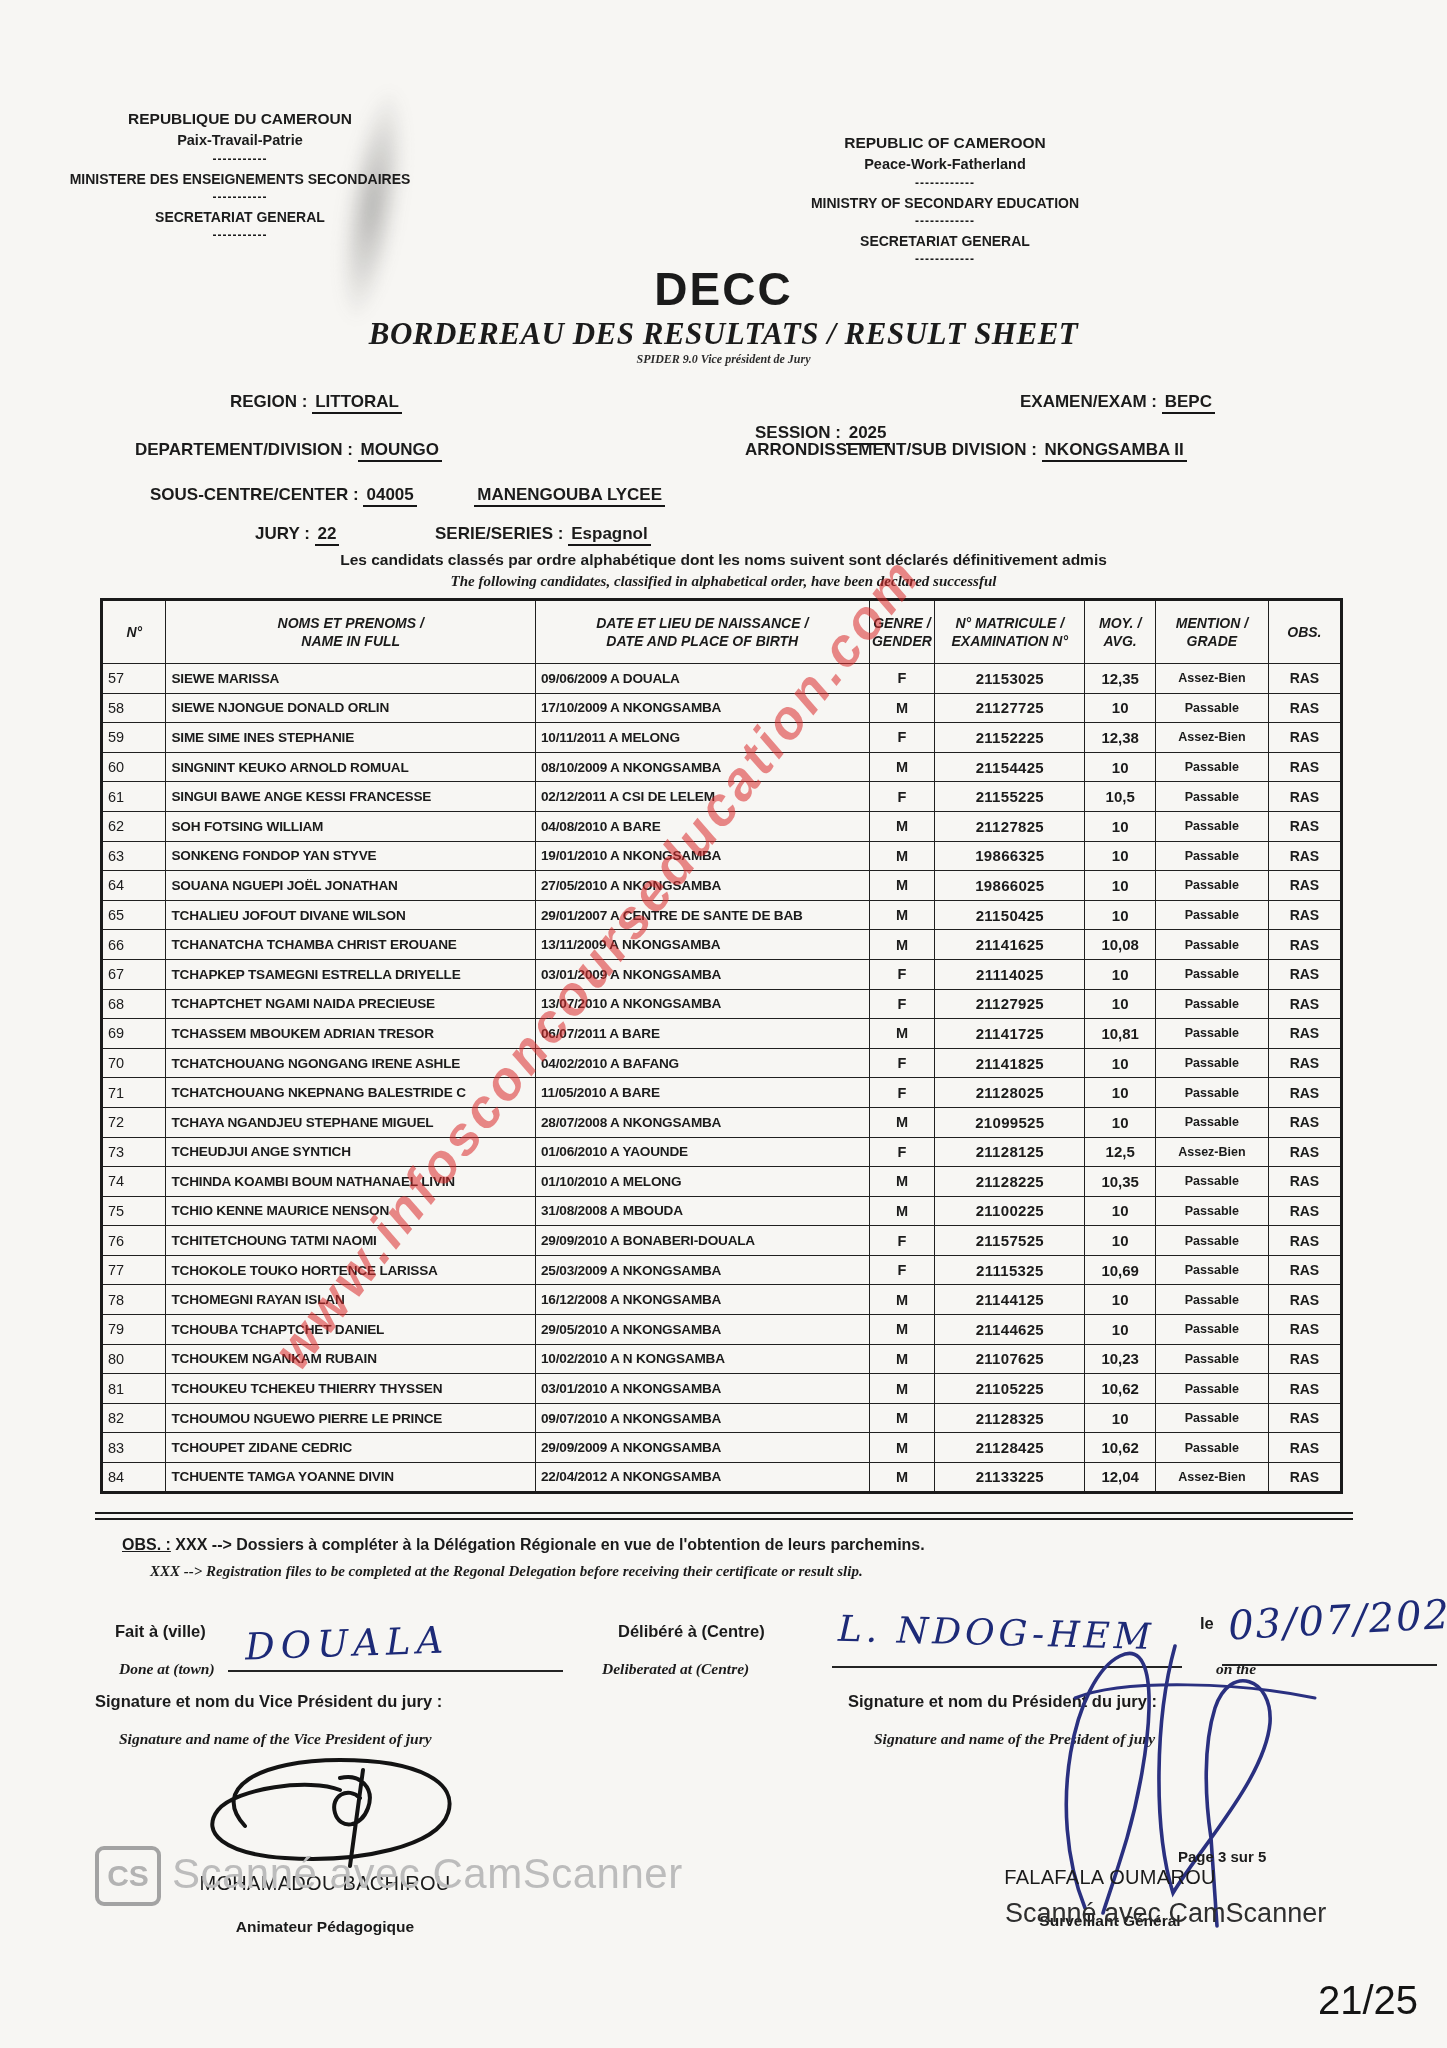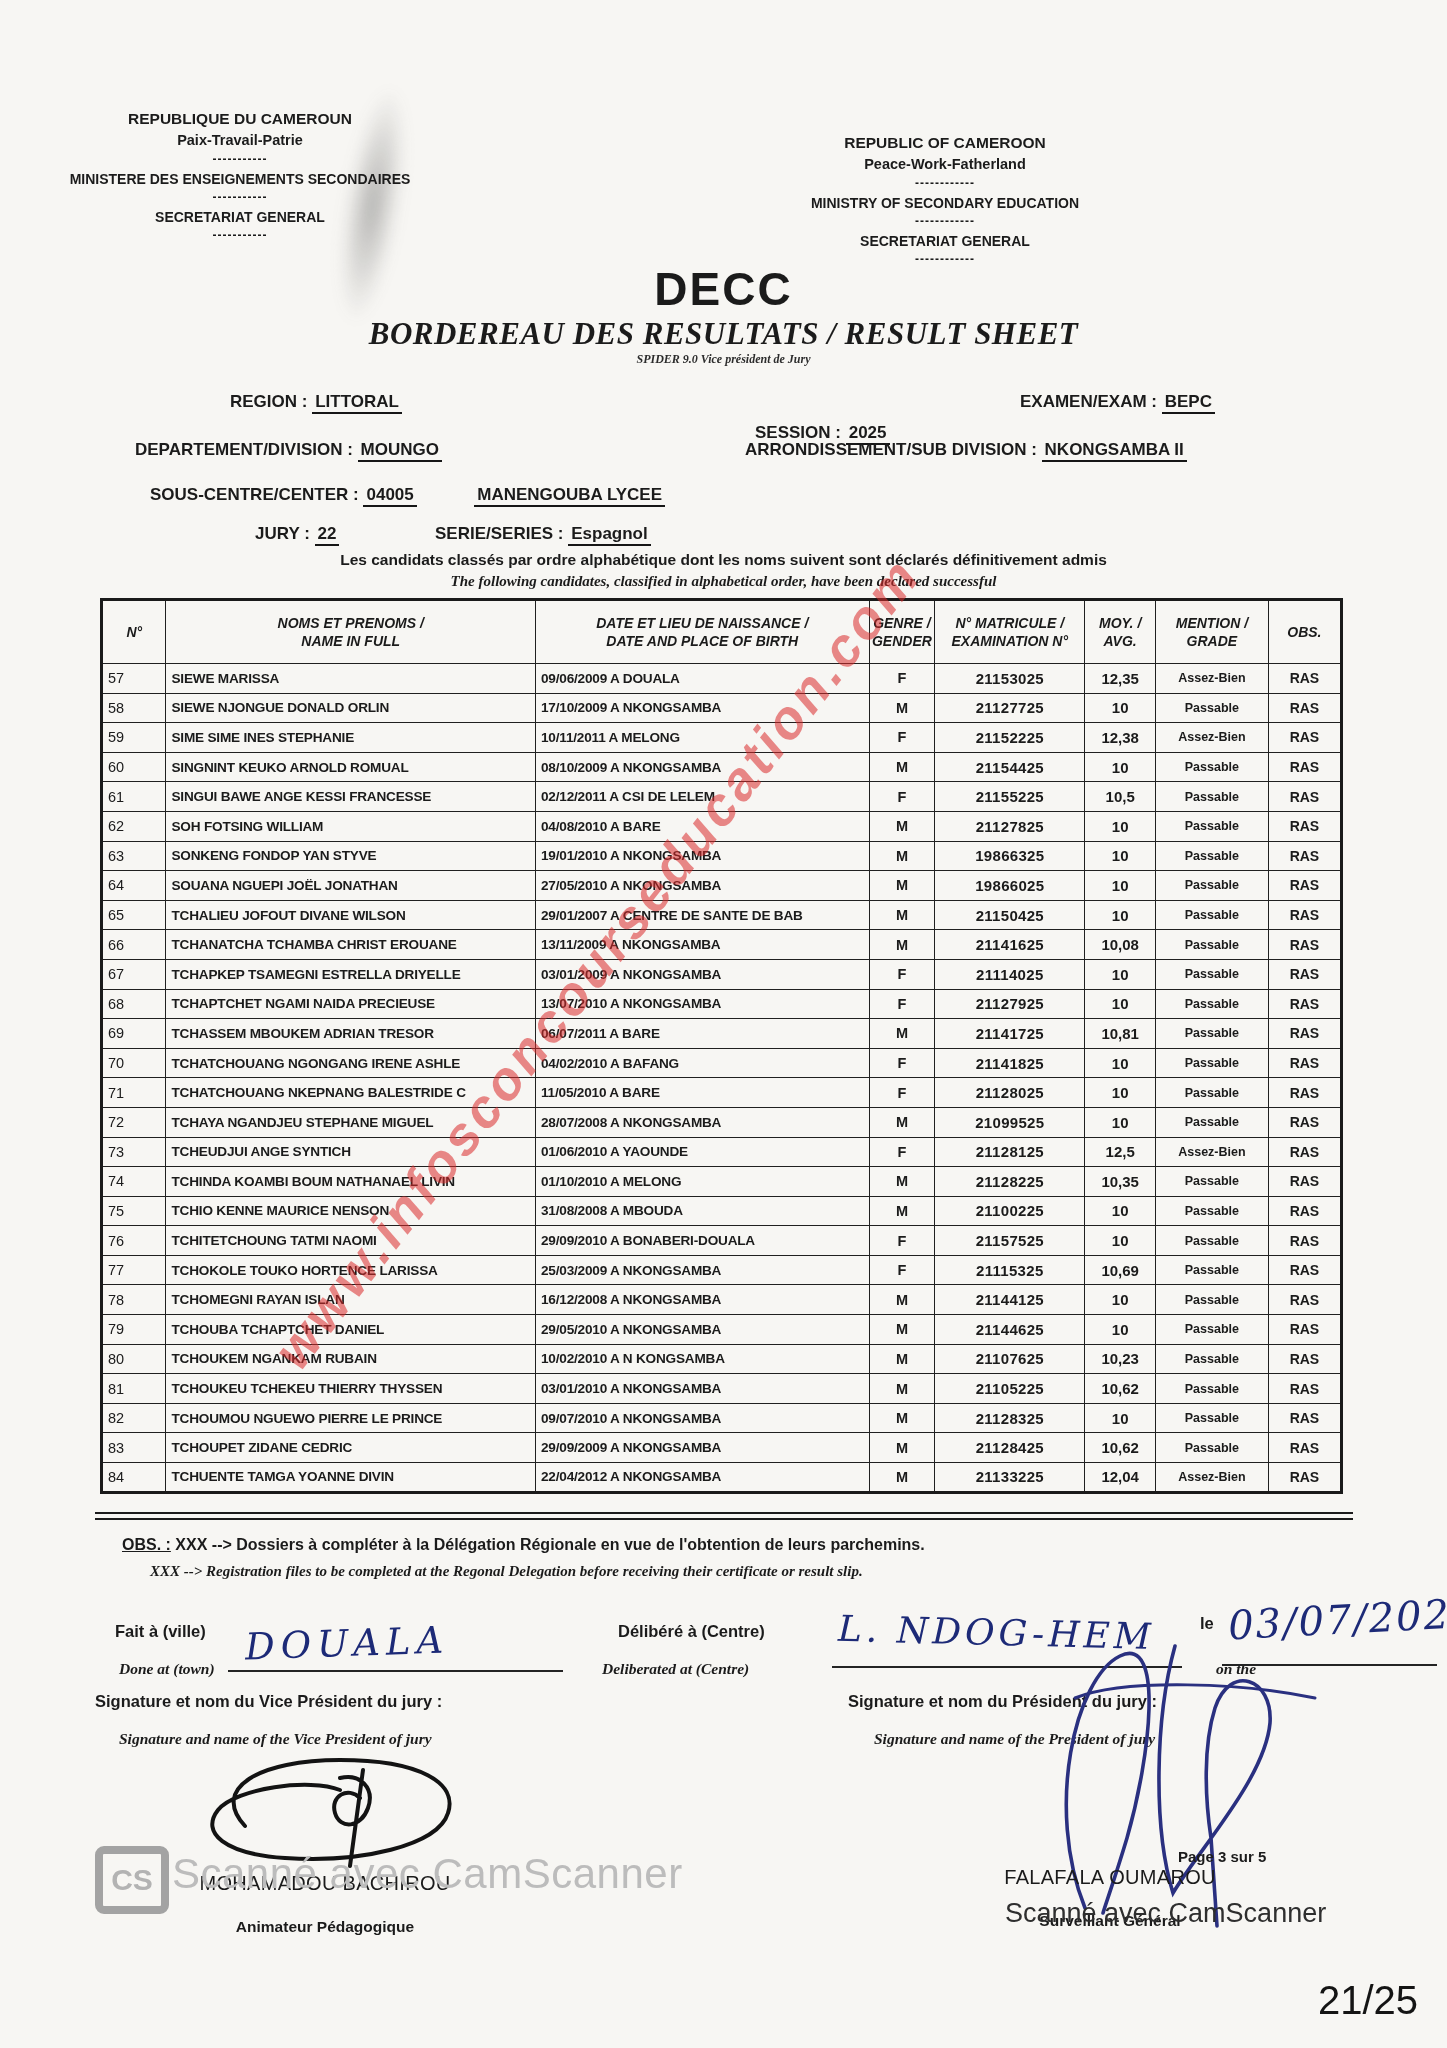--- a/index.html
+++ b/index.html
@@ -60,21 +60,21 @@
   .lbl-en{font-family:"Liberation Serif", serif;font-style:italic;font-weight:bold;font-size:15.5px;margin-left:24px;}
   .hand{
     font-family:"DejaVu Serif", serif;font-style:italic;color:#1d2a77;
     letter-spacing:6px;white-space:nowrap;
   }
   .hw-line{border-bottom:2.6px solid #242424;}
   .sig-name{font-size:20px;font-weight:normal;letter-spacing:.3px;}
   .sig-role{font-size:15.5px;font-weight:bold;}
   
   .cs-box{
-    width:58px;height:52px;border:8px solid #a3a3a3;border-radius:9px;
+    width:58px;height:52px;border:4px solid #a3a3a3;border-radius:9px;
     color:#b3b3b3;font-size:30px;font-weight:bold;display:flex;align-items:center;justify-content:center;
   }
   .cs-text{font-size:42px;color:#bcbcbc;letter-spacing:.5px;}
   .cs-right{font-size:27px;color:#2e2e2e;}
   .pageno{font-size:40px;color:#141414;}
   .pnote{font-size:15px;font-weight:bold;}
 </style>
 </head>
 <body>
 

